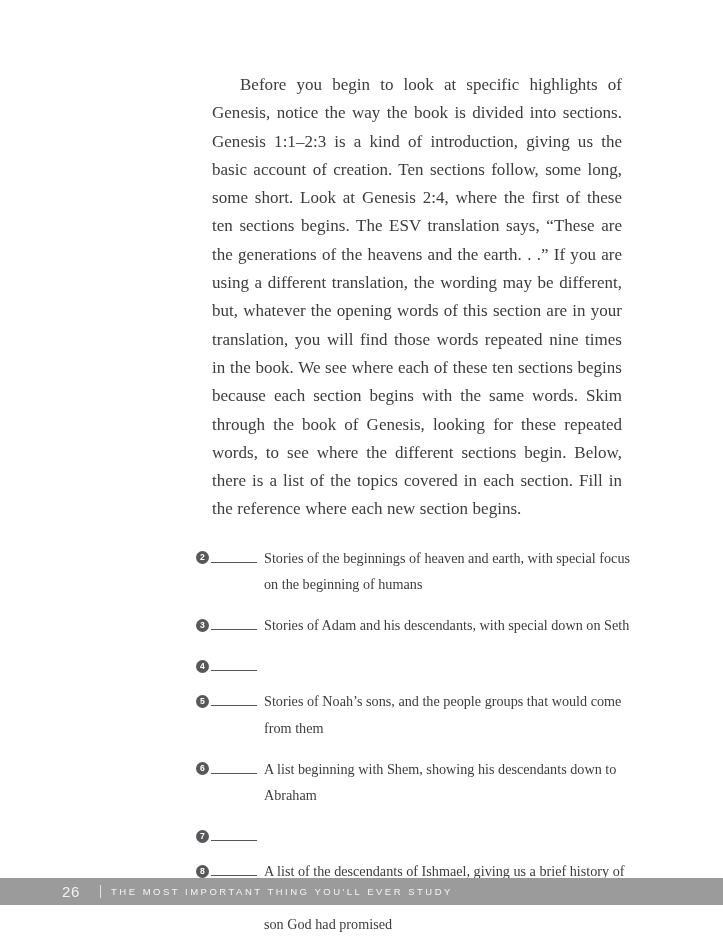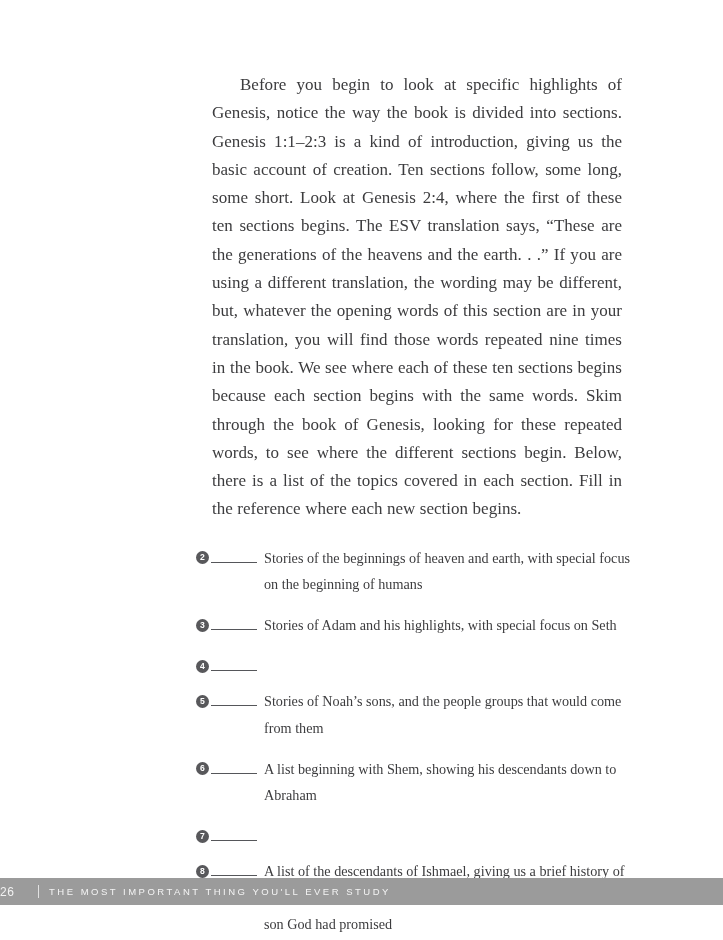--- a/index.html
+++ b/index.html
@@ -118,22 +118,23 @@
     width: 723px;
     height: 27px;
     background: #9b9b9b;
     display: flex;
     align-items: center;
   }
 
   .footer-page-number {
     color: #f2f2f2;
     font-family: "Liberation Sans", sans-serif;
-    font-size: 12px;
+    font-size: 15px;
     letter-spacing: 0.6px;
+    margin-left: 62px;
     width: 20px;
   }
 
   .footer-divider {
     width: 1px;
     height: 13px;
     background: #e2e2e2;
     margin-left: 18px;
   }
 
@@ -161,21 +162,21 @@
             <span class="bullet">2</span>
             <span class="blank-line"></span>
           </span>
           <span class="item-text">Stories of the beginnings of heaven and earth, with special focus on the beginning of humans</span>
         </li>
         <li class="list-item">
           <span class="item-marker">
             <span class="bullet">3</span>
             <span class="blank-line"></span>
           </span>
-          <span class="item-text">Stories of Adam and his highlights, with special focus on Seth</span>
+          <span class="item-text">Stories of Adam and his descendants, with special down on Seth</span>
         </li>
         <li class="list-item">
           <span class="item-marker">
             <span class="bullet">4</span>
             <span class="blank-line"></span>
           </span>
         </li>
         <li class="list-item">
           <span class="item-marker">
             <span class="bullet">5</span>

